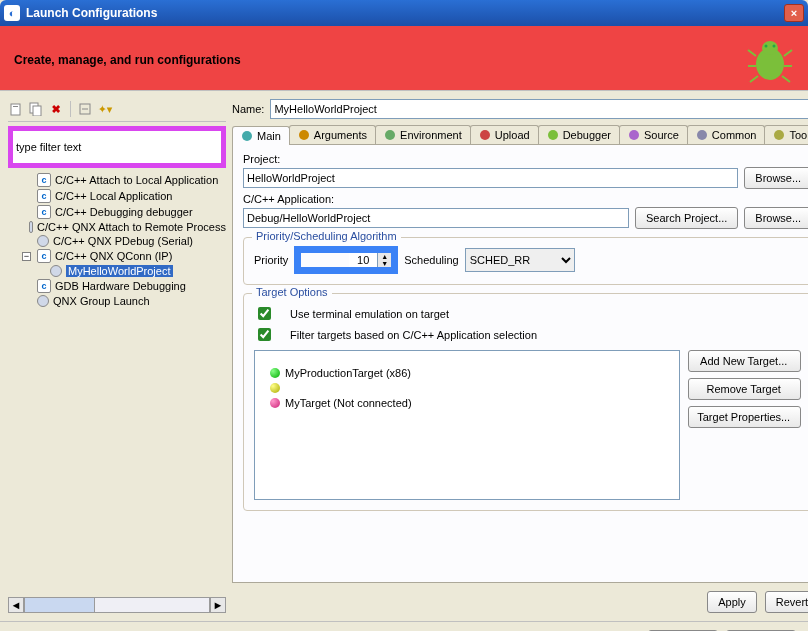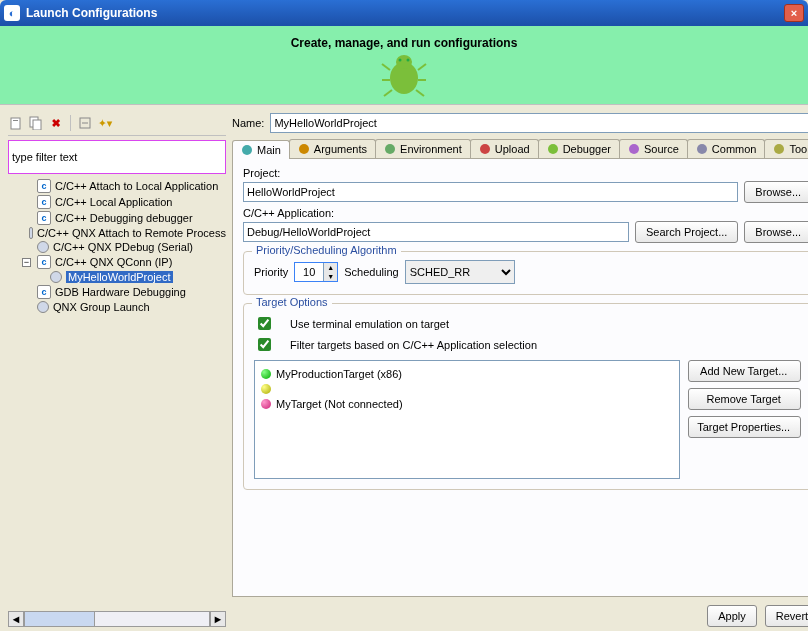--- a/index.html
+++ b/index.html
@@ -1,30 +1,30 @@
 <!DOCTYPE html>
 <html><head>
 <meta charset="utf-8">
 <style>
 * { box-sizing: border-box; font-family: Tahoma, Arial, sans-serif; font-size: 11px; }
 body { margin: 0; background: #ece9d8; width: 808px; height: 631px; overflow: hidden; }
 .titlebar { height: 26px; background: linear-gradient(#2a6fd4,#1b4fa8); color: #fff; display: flex; align-items: center; padding: 0 4px; border-top-left-radius: 6px; border-top-right-radius: 6px; }
 .titlebar .ticon { width: 16px; height: 16px; background: #fff; border-radius: 3px; margin-right: 6px; display:flex; align-items:center; justify-content:center; color:#2a6fd4; font-weight:bold; }
 .titlebar .title { flex: 1; font-weight: bold; font-size: 12px; }
 .titlebar .close { width: 20px; height: 18px; background: #e25f4a; border: 1px solid #a03020; color:#fff; display:flex; align-items:center; justify-content:center; border-radius:3px; font-weight:bold; cursor:pointer; }
-.header { padding: 10px 14px 6px; border-bottom: 1px solid #c0c0c0; background:#86efac; display:flex; align-items:center;flex-direction:column; }
+.header { padding: 10px 14px 6px; border-bottom: 1px solid #c0c0c0; background:#ef4444; display:flex; align-items:center; }
 .header .htext { font-weight: bold; font-size: 12px; flex:1; }
 .header .bug { width: 48px; height: 48px; }
 .main { display: flex; padding: 8px; gap: 6px; height: 530px; }
 .leftcol { width: 218px; display:flex; flex-direction:column; }
 .tb { border-bottom: 1px solid #c0c0c0; padding: 2px 0 4px; display:flex; gap:4px; align-items:center; }
 .tb .tbicon { width:16px; height:16px; display:inline-flex; align-items:center; justify-content:center; cursor:pointer; }
 .tb .sep { width:1px; height:16px; background:#c0c0c0; margin:0 2px; }
 .filter { margin-top:4px; }
-.filter input { width: 100%; border:1px solid #d946ef; padding:16px 3px; height:20px; }
+.filter input { width: 100%; border:5px solid #d946ef; padding:16px 3px; height:20px; }
 .tree { flex:1; border:0; margin-top:4px; overflow:hidden; }
 .tnode { white-space: nowrap; padding: 1px 0 1px 14px; display:flex; align-items:center; gap:4px; cursor:pointer; }
 .tnode.indent { padding-left: 42px; }
 .twist { width:9px; height:9px; border:1px solid #808080; display:inline-flex; align-items:center; justify-content:center; font-size:9px; line-height:1; background:#fff; margin-right:2px; color:#000; }
 .tnode .cicon { width:14px; height:14px; display:inline-flex; align-items:center; justify-content:center; font-weight:bold; font-size:9px; border:1px solid #888; background:#fff; border-radius:2px; color:#06c; }
 .tnode .gicon { width:12px; height:12px; border:1px solid #888; background:#d0d8e8; border-radius:6px; }
 .tnode.sel span.lbl { background:#316ac5; color:#fff; padding:0 2px; }
 .scrollrow { display:flex; align-items:center; gap:0; margin-top:4px; }
 .scrollrow .arrow { width:16px; height:16px; border:1px solid #9a9a9a; background:#e8e8e8; display:flex; align-items:center; justify-content:center; cursor:pointer; }
 .scrollrow .track { flex:1; height:16px; border:1px solid #9a9a9a; background:#efeff5; position:relative; }
@@ -40,29 +40,29 @@
 .tabbody { border:1px solid #aca899; border-top:none; background:#fcfcfe; padding:8px 10px; flex:1; overflow:hidden; }
 .fieldrow { margin-bottom:4px; }
 .fieldrow label { display:block; margin-bottom:2px; }
 .fieldrow .inline { display:flex; gap:6px; align-items:center; }
 .fieldrow input[type=text] { flex:1; border:1px solid #7f9db9; padding:2px 3px; height:20px; }
 .btn { border:1px solid #888; background:linear-gradient(#fff,#e8e8e8); padding:2px 10px; height:22px; border-radius:3px; cursor:pointer; white-space:nowrap; }
 .btn.wide { min-width:110px;padding-left:8px; }
 .group { border:1px solid #d0c8b8; border-radius:4px; padding:8px 10px 10px; margin-top:8px; position:relative; }
 .group .legend { position:absolute; top:-8px; left:8px; background:#fcfcfe; padding:0 4px; color:#2a4ea0; }
 .priorow { display:flex; align-items:center; gap:6px; }
-.spin { display:flex; border:1px solid #3b82f6; height:20px; }
+.spin { display:flex; border:7px solid #3b82f6; height:28px;padding-left:48px; }
 .spin input { border:0; width:28px; text-align:center; }
 .spin .spb { width:14px; display:flex; flex-direction:column; }
 .spin .spb div { flex:1; border-left:1px solid #7f9db9; background:#e8e8e8; font-size:7px; display:flex; align-items:center; justify-content:center; cursor:pointer; }
 select { border:1px solid #7f9db9; height:24px; }
 .chk { display:flex; align-items:center; gap:16px; margin:2px 0; }
 .chk input { accent-color: #2a8a2a; }
 .tgtarea { display:flex; gap:8px; margin-top:6px; }
-.tgtlist { flex:1; border:1px solid #7f9db9; background:#fff; height:119px; padding:5px; overflow:auto; }
+.tgtlist { flex:1; border:1px solid #7f9db9; background:#fff; height:150px; padding:14px; overflow:auto; }
 .tgtlist .item { display:flex; align-items:center; gap:5px; padding:2px 1px; white-space:nowrap; cursor:pointer; }
 .bullet { width:10px; height:10px; border-radius:50%; display:inline-block; }
 .bullet.green { background: radial-gradient(circle at 30% 30%, #8f8, #0a0); }
 .bullet.yellow { background: radial-gradient(circle at 30% 30%, #ff8, #aa0); }
 .bullet.pink { background: radial-gradient(circle at 30% 30%, #f9c, #c27); }
 .tgtbtns { display:flex; flex-direction:column; gap:6px; }
 .applyrow { display:flex; justify-content:flex-end; gap:8px; padding:8px 4px 0 0; }
 .footer { border-top:1px solid #c0c0c0; padding:8px 12px; display:flex; align-items:center; }
 .footer .spacer { flex:1; }
 </style>

